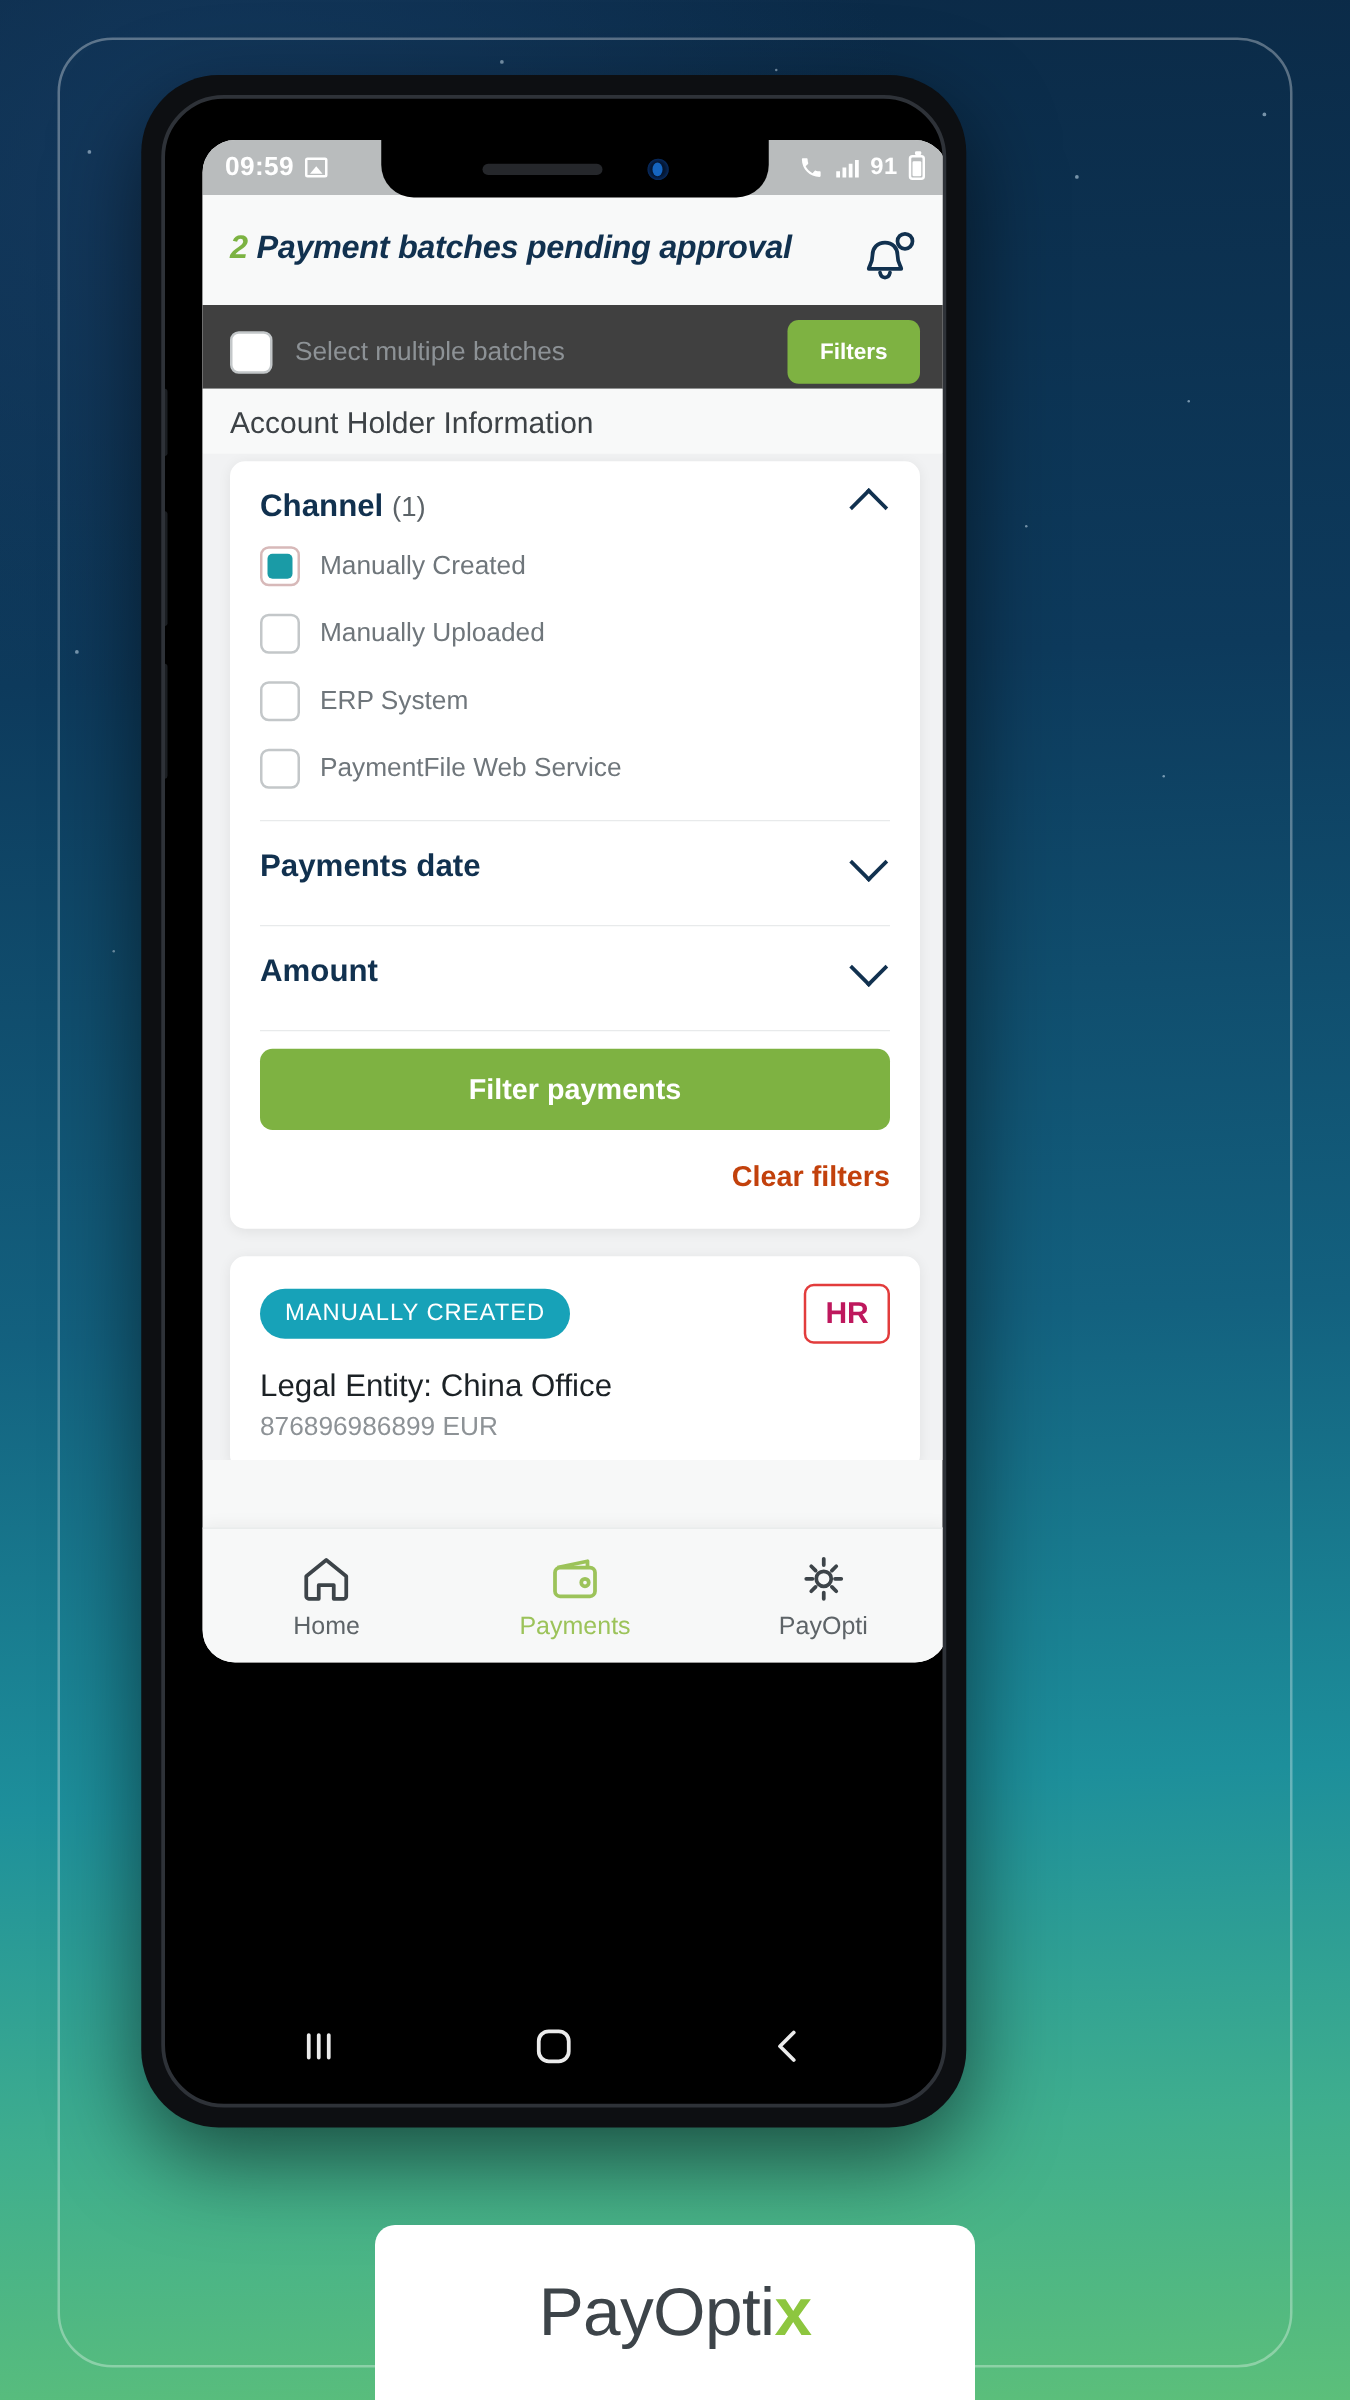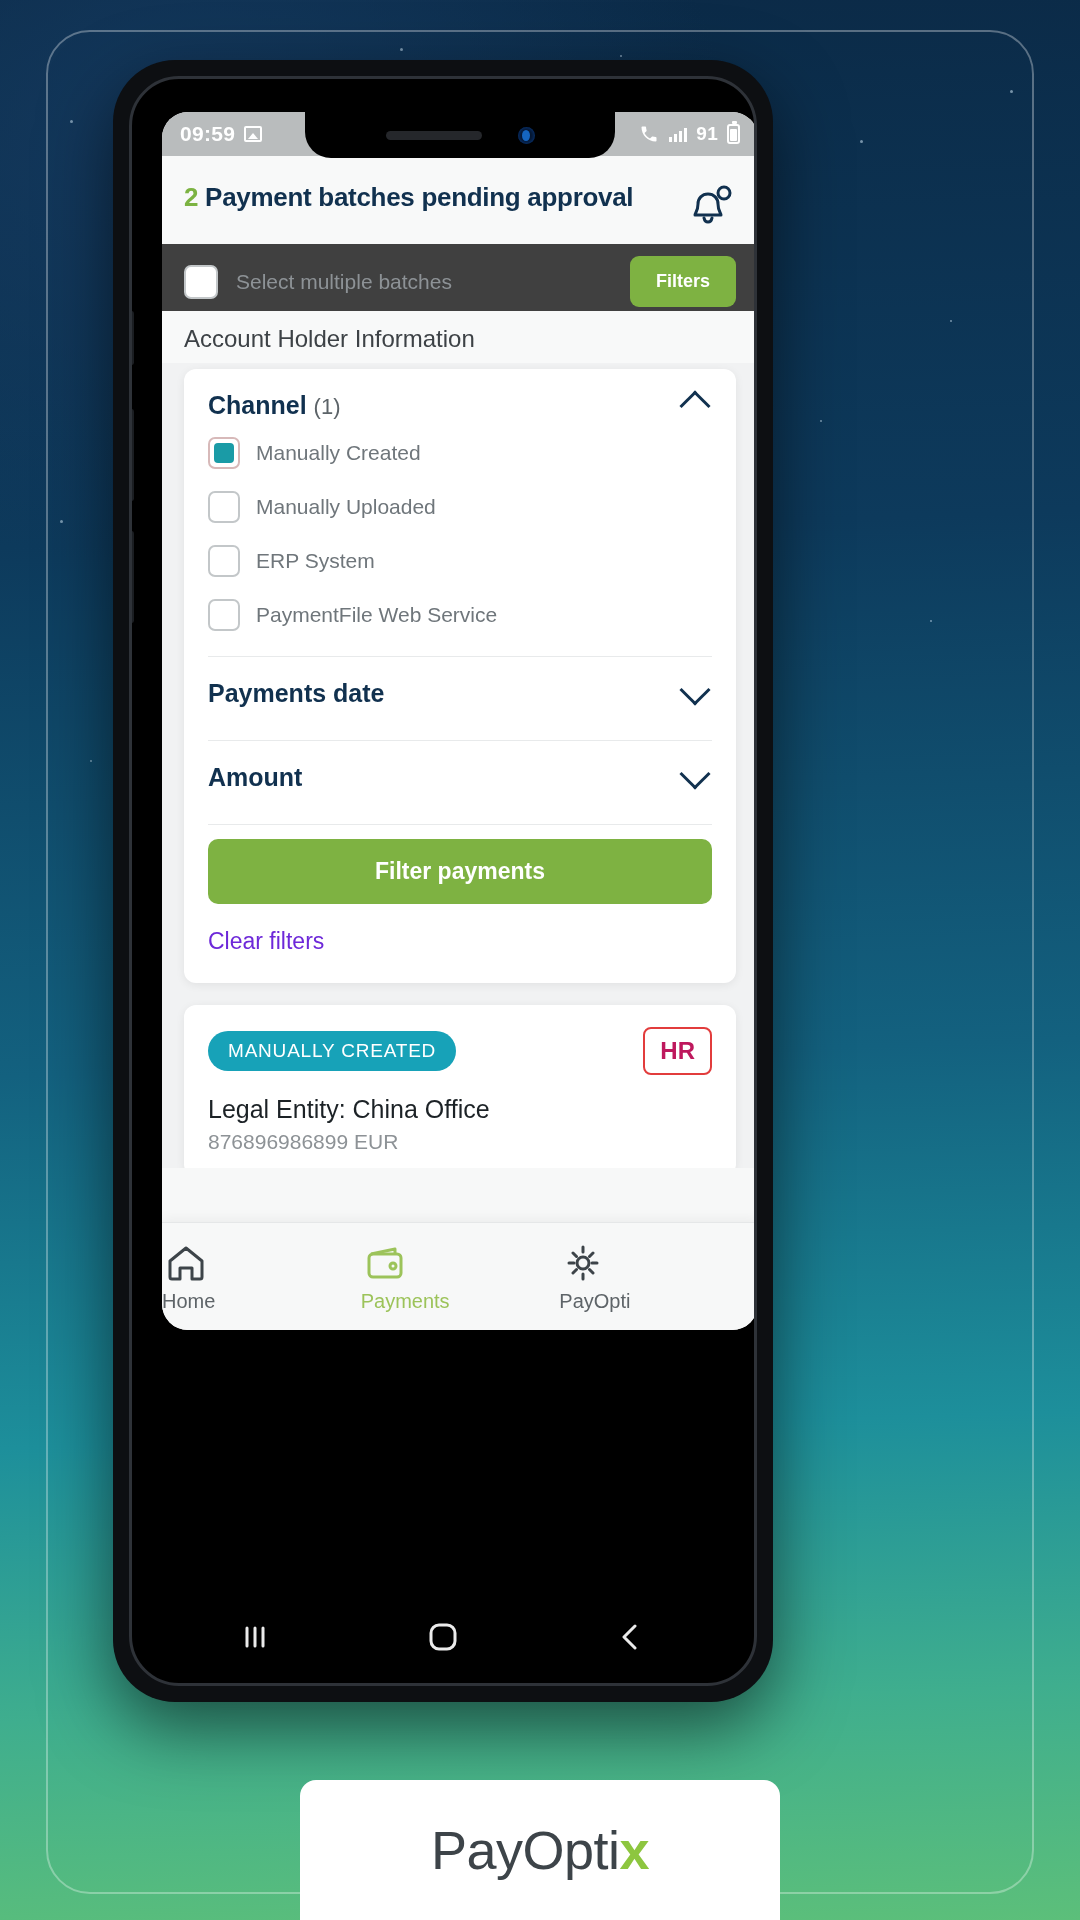--- a/index.html
+++ b/index.html
@@ -135,20 +135,21 @@
     display: flex;
     align-items: flex-start;
     justify-content: space-between;
   }
   .app-title {
     font-size: 26px;
     font-weight: 700;
     color: #11314f;
     letter-spacing: -.3px;
     line-height: 1.2;
+    font-style: italic;
   }
   .app-title .count { color: #7cb342; }
   .bell-btn { width: 52px; height: 52px; position: relative; flex: none; }
 
   
   .select-row {
     display: flex;
     align-items: center;
     justify-content: space-between;
     padding: 12px 22px 4px 22px;
@@ -247,25 +248,25 @@
     border-radius: 10px;
     padding: 19px 0;
     font-size: 23px;
     font-weight: 700;
     font-family: "Liberation Sans", sans-serif;
     margin-top: 14px;
     cursor: pointer;
   }
   .clear-link {
     display: block; width: 100%;
-    text-align: left;
+    text-align: right;
     background: none; border: none;
-    color: #6d28d9;
+    color: #c2410c;
     font-size: 23px;
-    font-weight: 400;
+    font-weight: 700;
     font-family: "Liberation Sans", sans-serif;
     padding: 24px 0 2px 0;
     cursor: pointer;
   }
 
   
   .batch-card {
     background: #fff;
     border-radius: 12px;
     box-shadow: 0 2px 10px rgba(0,0,0,0.07);
@@ -306,21 +307,21 @@
     left: 0; right: 0; bottom: 0;
     height: 108px;
     background: #f7f8f8;
     border-top: 1px solid #e5e7e8;
     display: flex;
     align-items: center;
     box-shadow: 0 -3px 12px rgba(0,0,0,0.05);
   }
   .nav-item {
     flex: 1;
-    display: flex; flex-direction: column; gap: 5px;
+    display: flex; flex-direction: column; align-items: center; gap: 5px;
     cursor: pointer;
   }
   .nav-label { font-size: 20px; color: #5e6468; }
   .nav-item.active .nav-label { color: #9cc35a; }
 
   
   .android-nav {
     position: absolute;
     left: 30px; right: 30px;
     bottom: 0;

